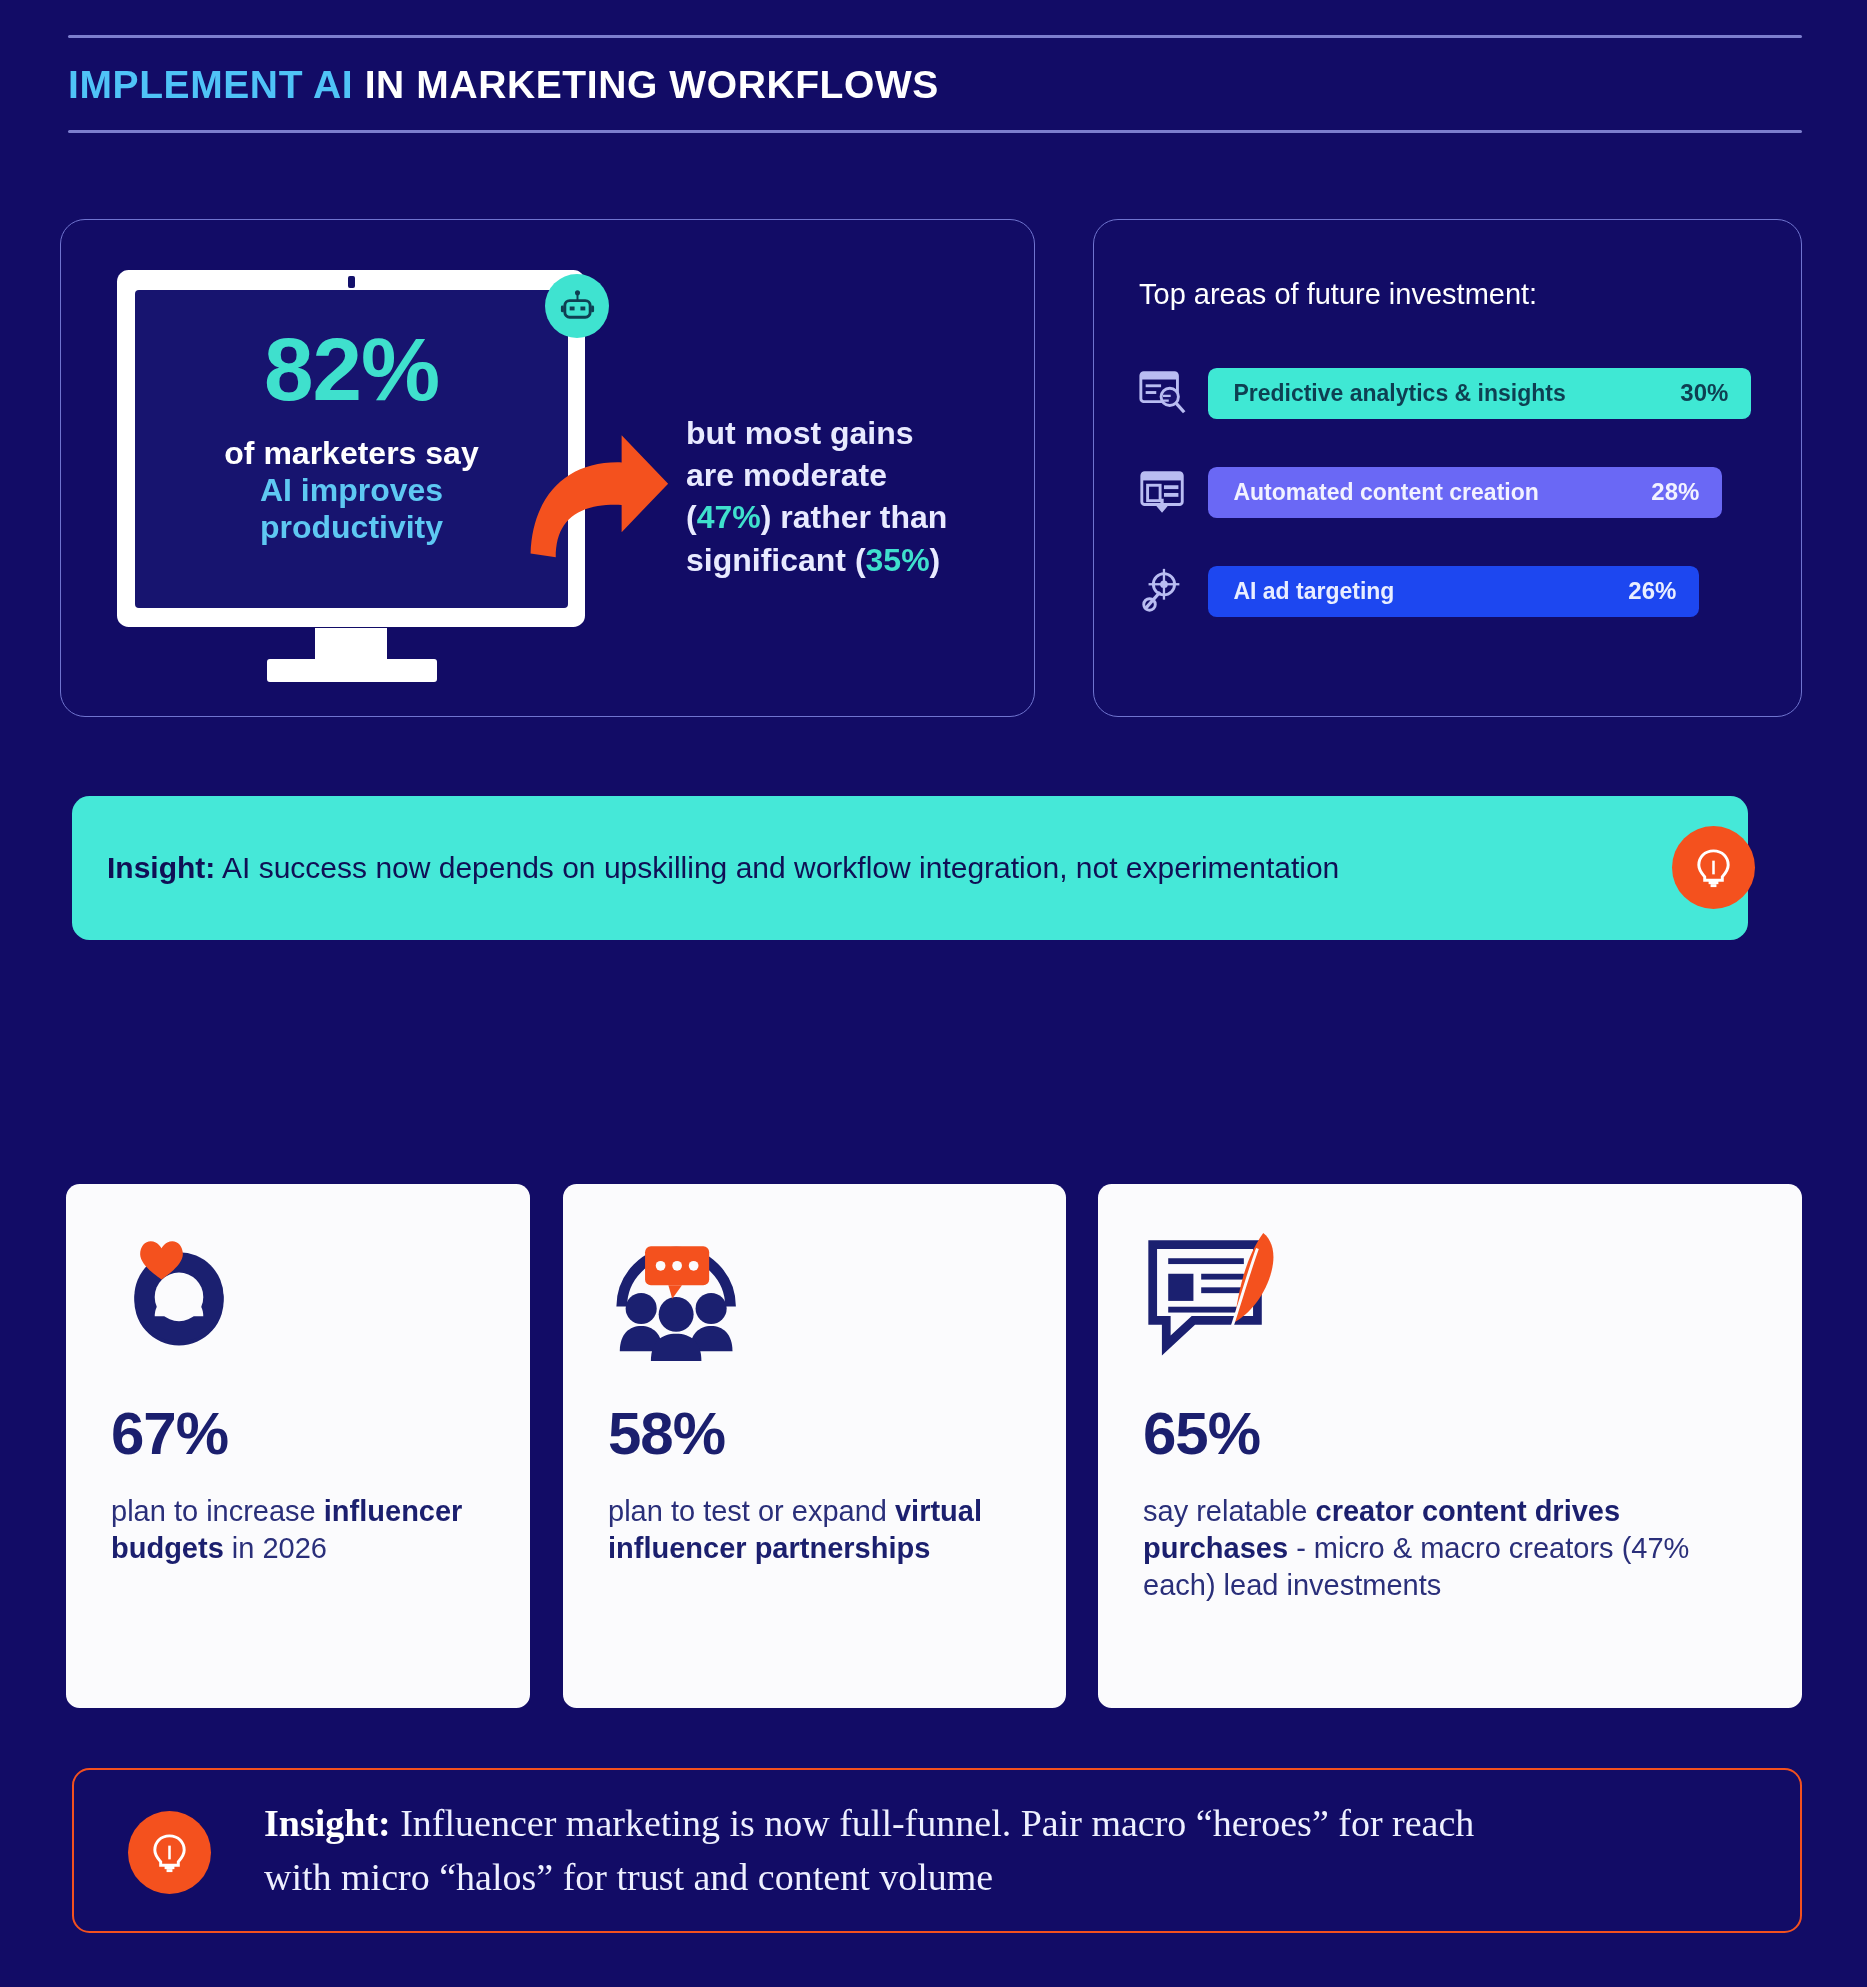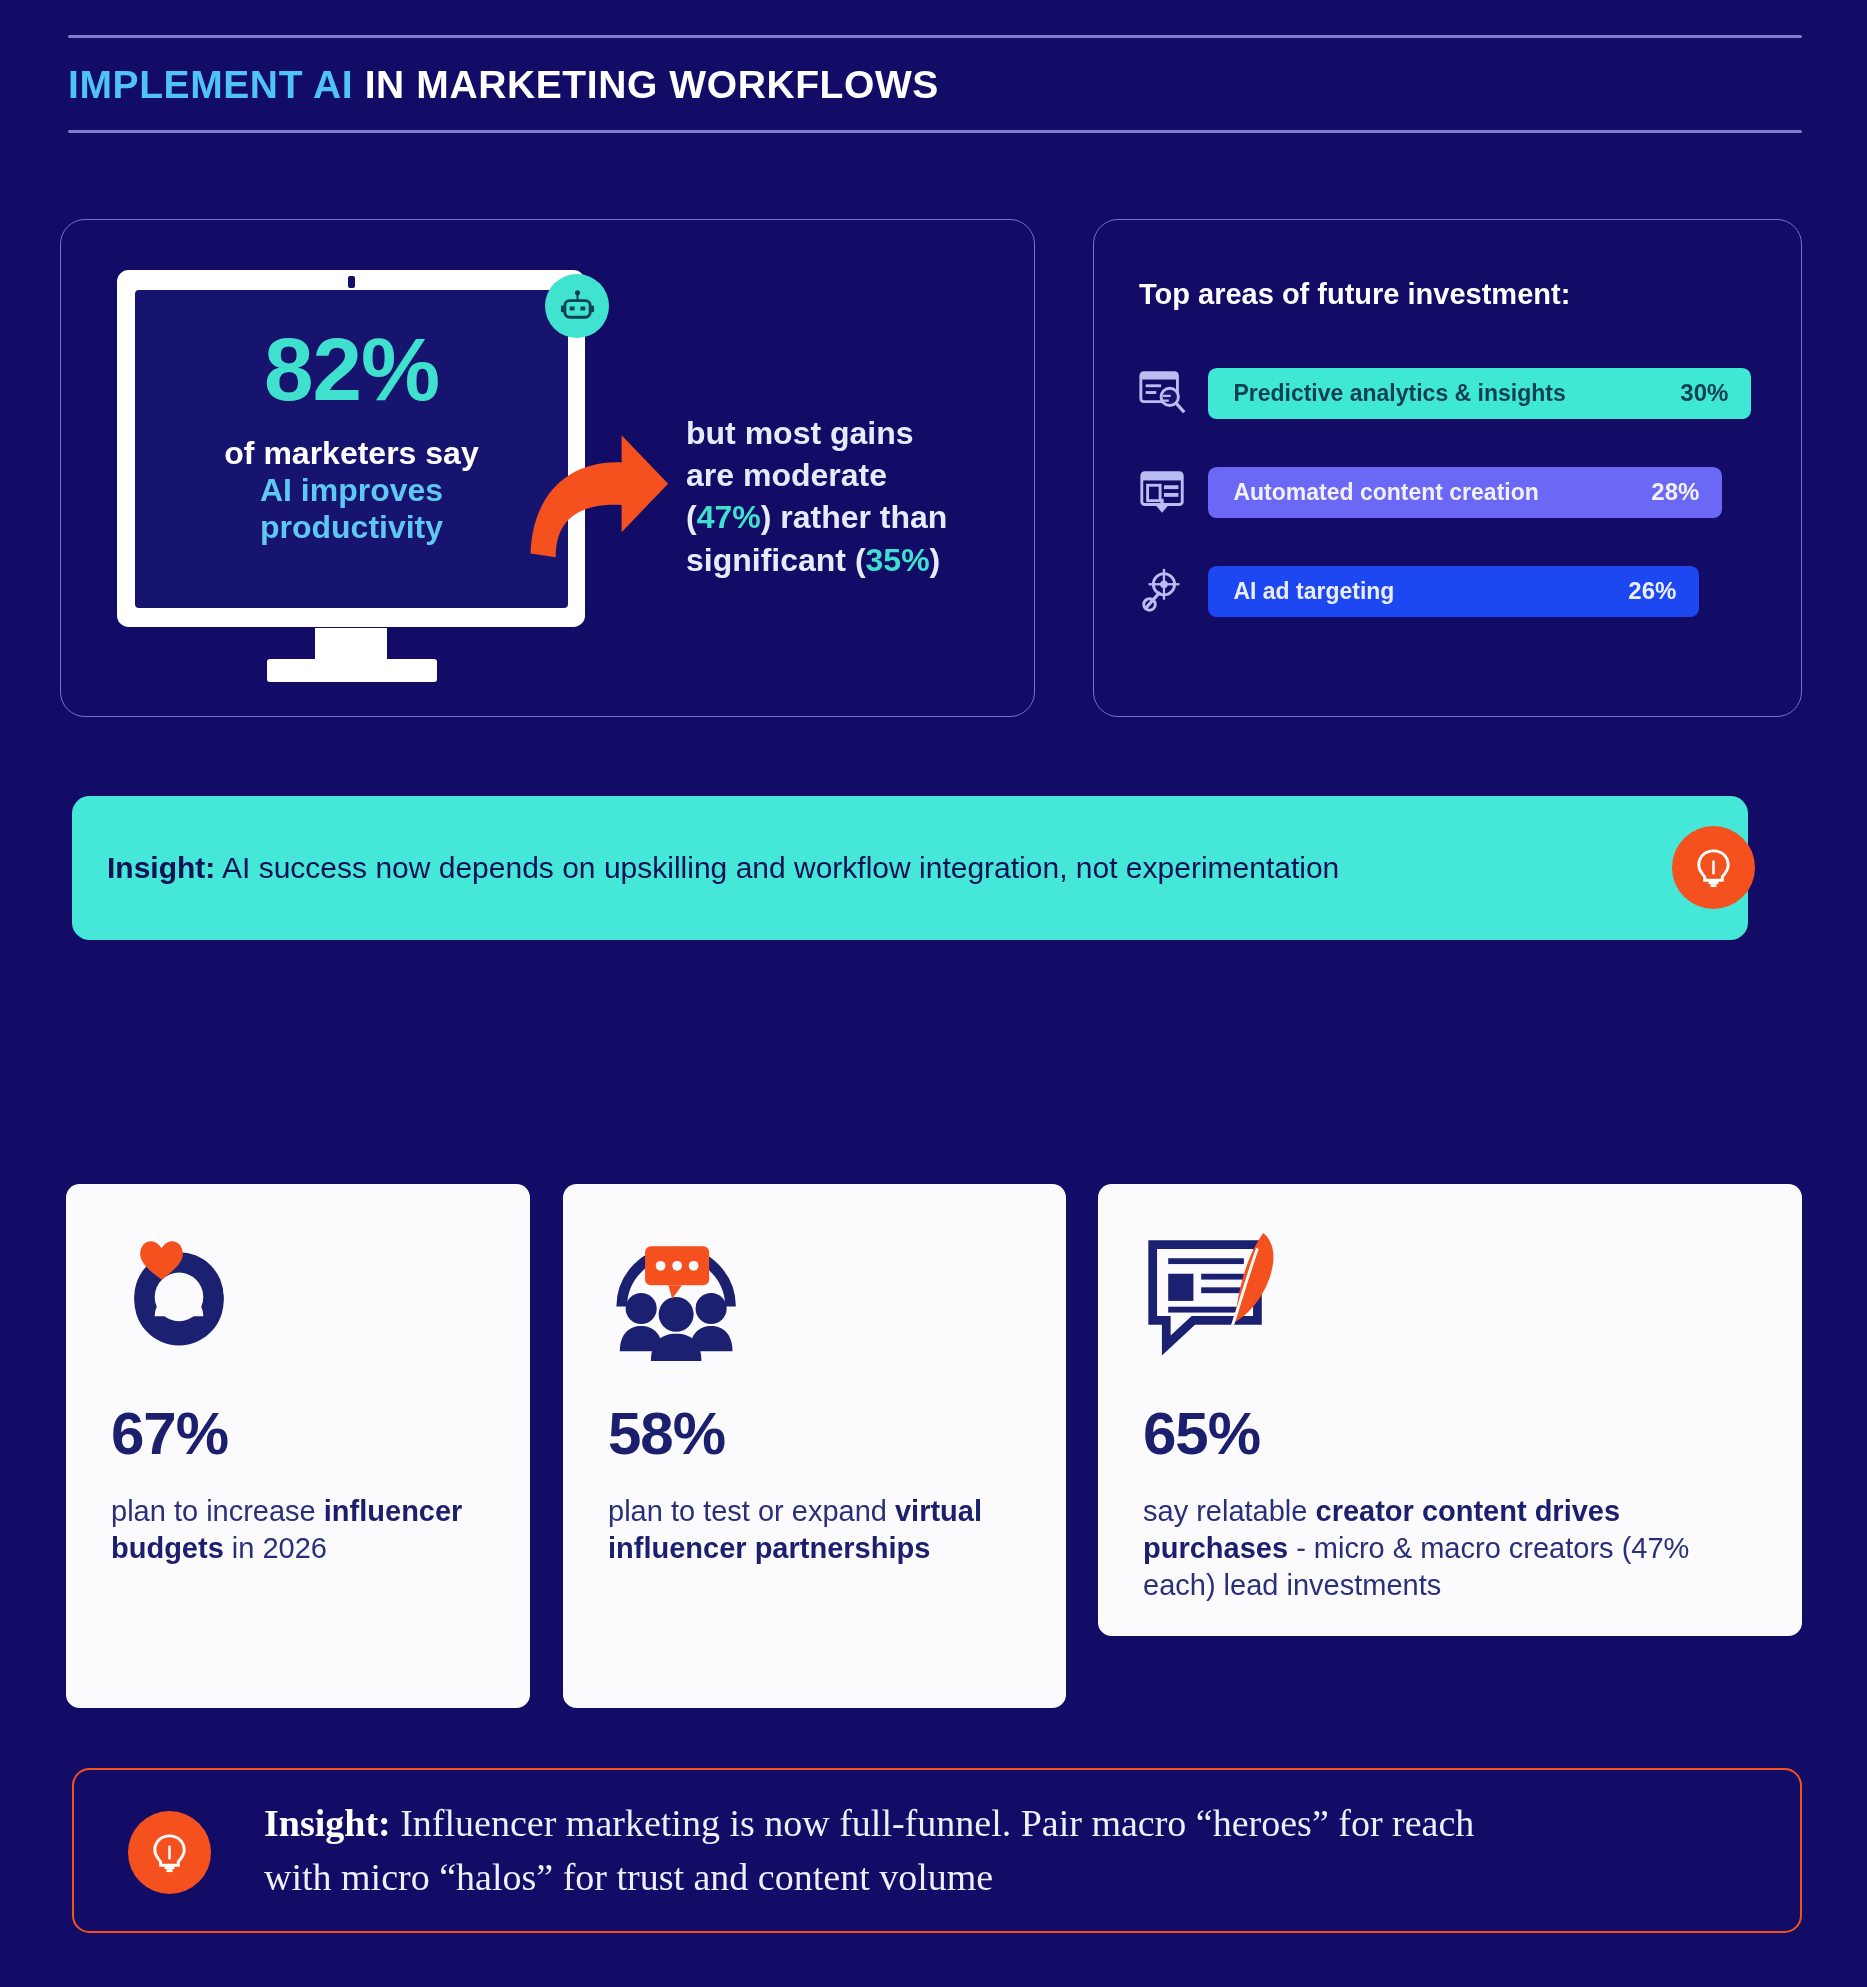--- a/index.html
+++ b/index.html
@@ -72,21 +72,21 @@
 
   
   .gains {
     position: absolute; font-size: 32px; font-weight: 700; color: #e8eaff;
     line-height: 1.32; white-space: nowrap;
   }
   .gains .tealn { color: #3fe0cd; }
 
   
   .inv-title {
-    position: absolute; font-size: 29px; font-weight: 700; color: #ffffff;
+    position: absolute; font-size: 29px; font-weight: 400; color: #ffffff;
     white-space: nowrap;
   }
   .inv-row { position: absolute; display: flex; align-items: center; }
   .inv-ico { width: 52px; height: 52px; flex: 0 0 52px; margin-right: 19.4px; }
   .inv-bar {
     height: 51px; border-radius: 8.7px; display: flex; align-items: center;
     justify-content: space-between; padding: 0 23px 0 25px;
     font-size: 23px; font-weight: 600;
   }
   .inv-bar .pctv { font-weight: 700; font-size: 24px; }
@@ -281,21 +281,21 @@
         <path d="M62 62 L76 62 L66 76 Z" fill="#f4511e"></path>
         <circle cx="54" cy="42" r="5" fill="#fbfbfd"></circle>
         <circle cx="71" cy="42" r="5" fill="#fbfbfd"></circle>
         <circle cx="88" cy="42" r="5" fill="#fbfbfd"></circle>
       </svg>
     </span>
     <span class="pct" style="top:215px;">58%</span>
     <span class="desc" style="top:309px;"><span>plan to test or expand </span><b>virtual influencer partnerships</b><span></span></span>
   </div>
 
-  <div class="wcard" style="left:1098px; top:1184px; width:704px; height:452px;">
+  <div class="wcard" style="left:1098px; top:1184px; width:704px; height:524px;">
     <span class="ico">
       <svg width="160" height="146" viewBox="0 0 165 150">
         <path d="M10 20 h108 v78 h-66 l-28 26 v-26 h-14 Z" fill="none" stroke="#1b2070" stroke-width="9"></path>
         <rect x="26" y="34" width="78" height="6" fill="#1b2070"></rect>
         <rect x="26" y="50" width="26" height="28" fill="#1b2070"></rect>
         <rect x="60" y="50" width="44" height="6" fill="#1b2070"></rect>
         <rect x="60" y="64" width="44" height="6" fill="#1b2070"></rect>
         <rect x="26" y="84" width="78" height="6" fill="#1b2070"></rect>
         <path d="M124 8 C104 36 98 72 94 100 C110 92 130 68 134 40 C136 26 132 14 124 8 Z" fill="#f4511e"></path>
         <path d="M118 24 C108 52 100 80 92 104" stroke="#fbfbfd" stroke-width="3" fill="none"></path>

